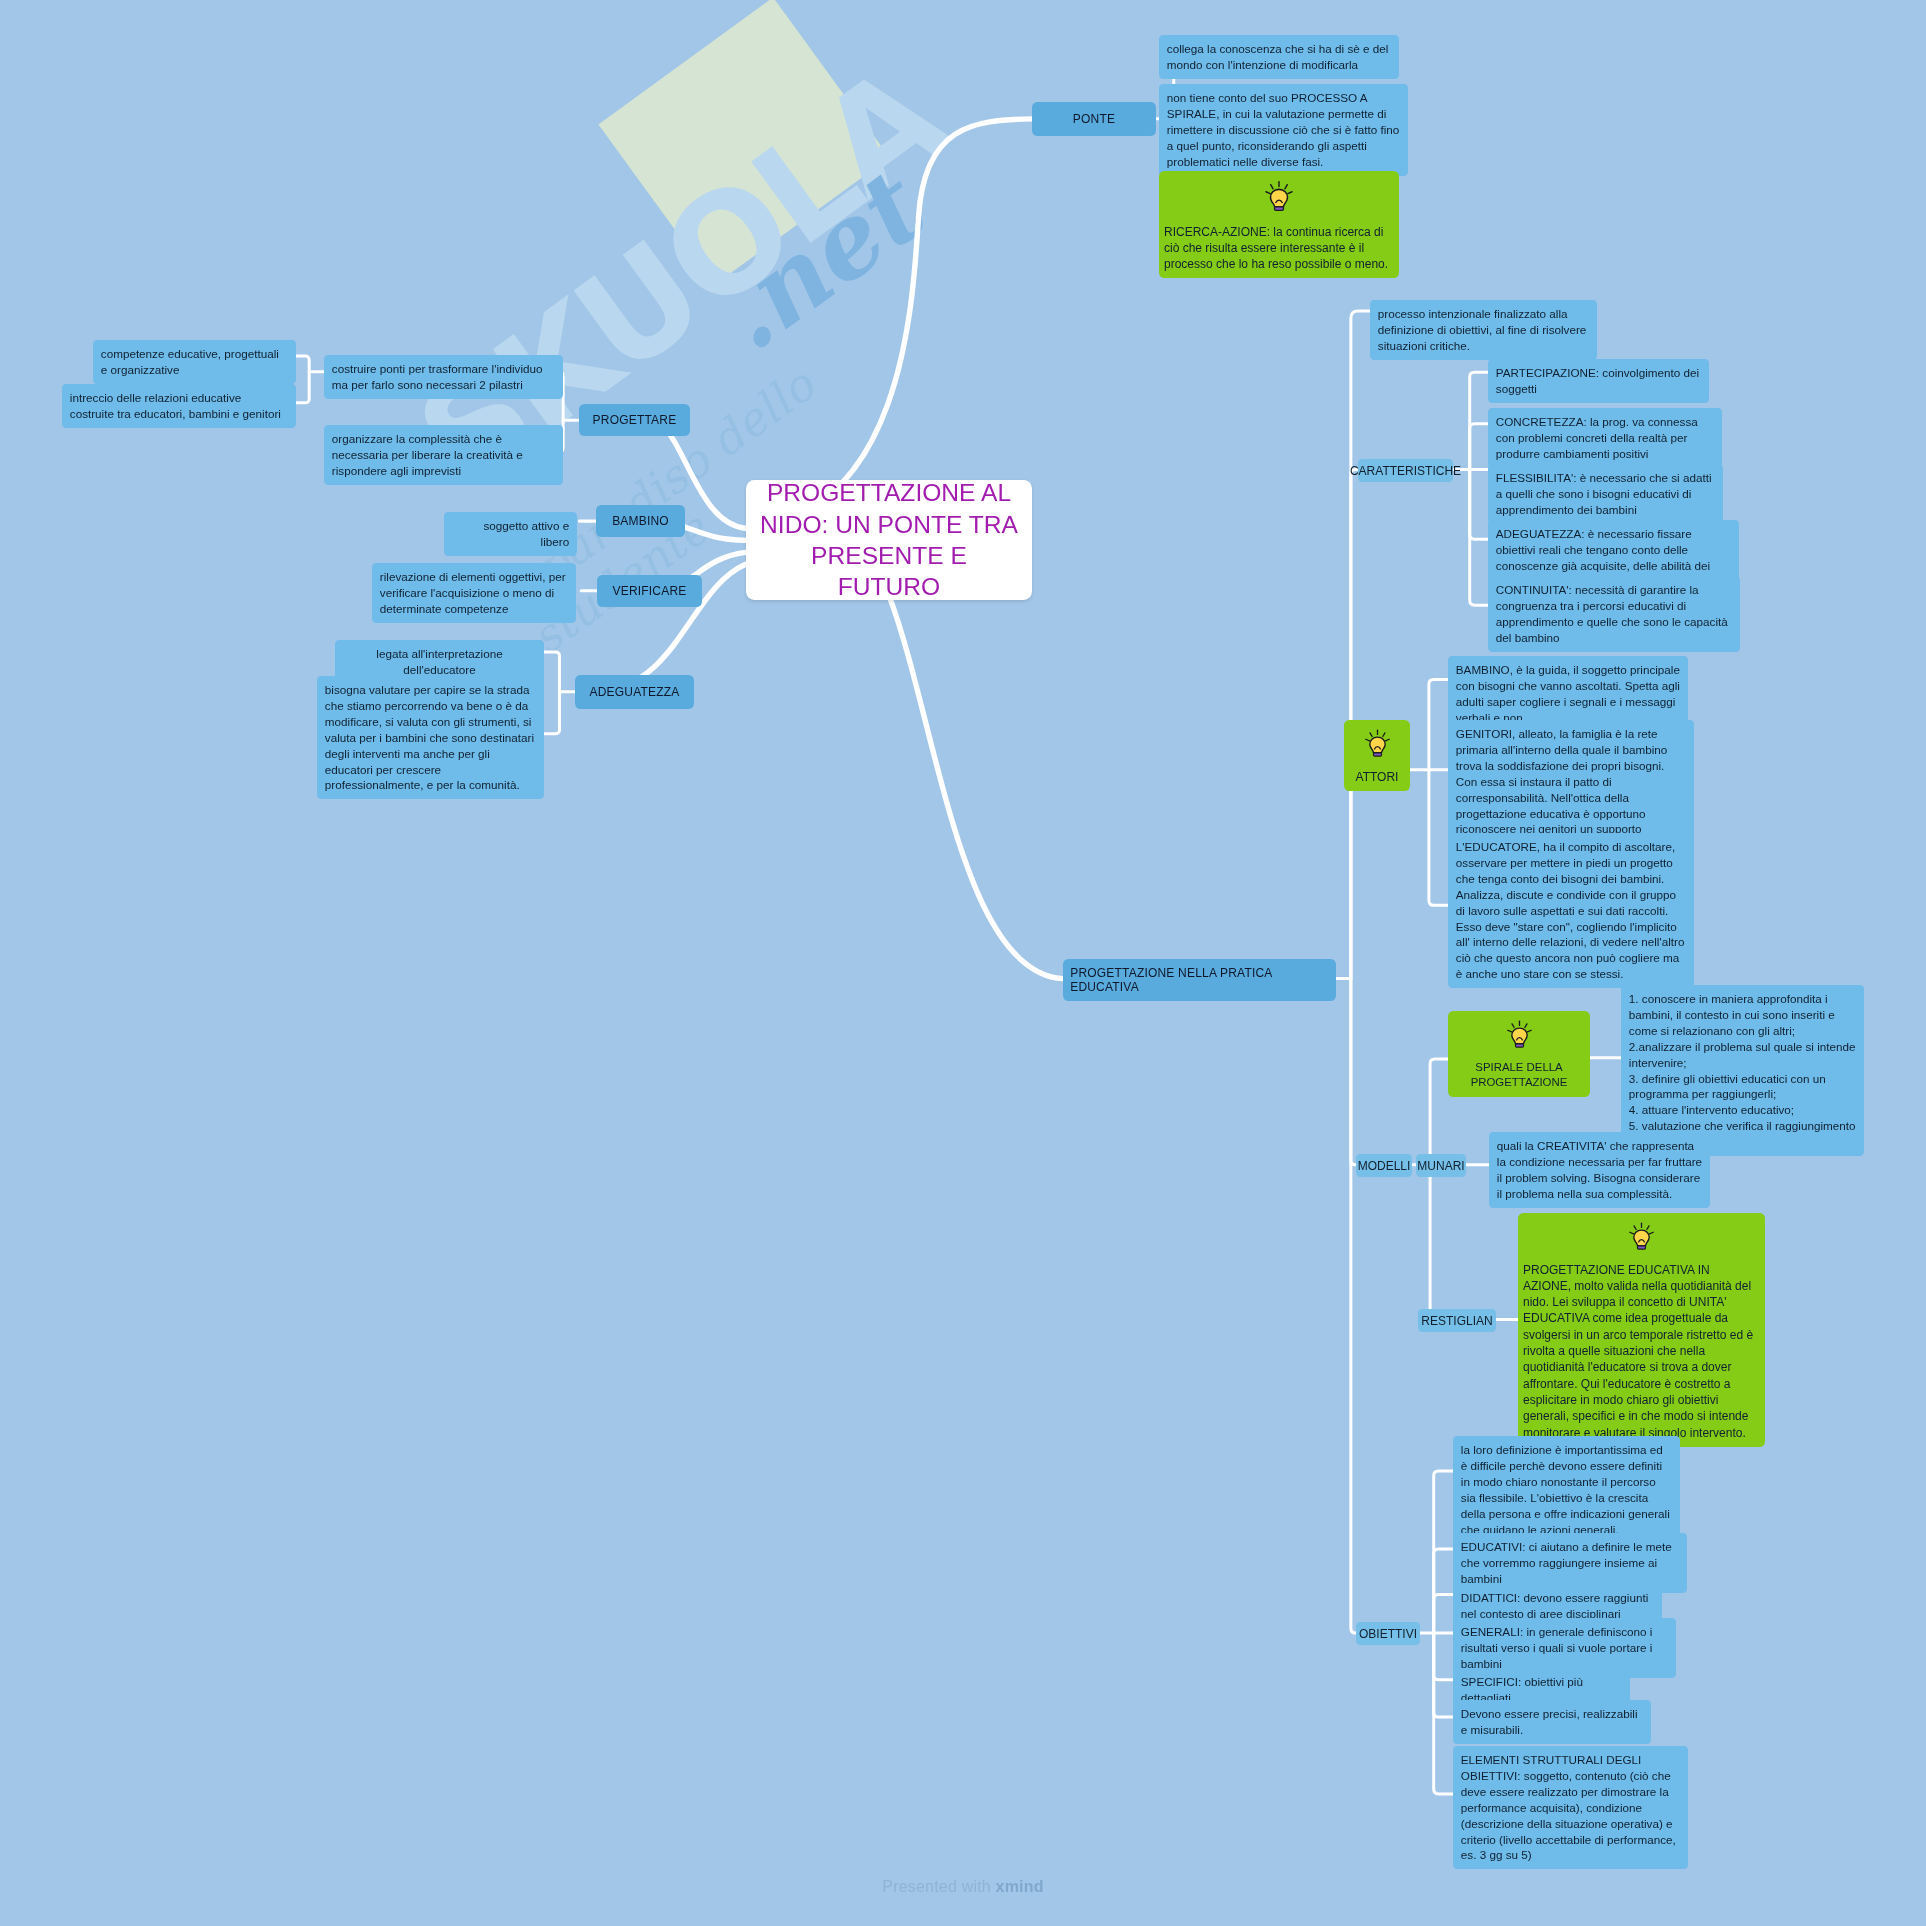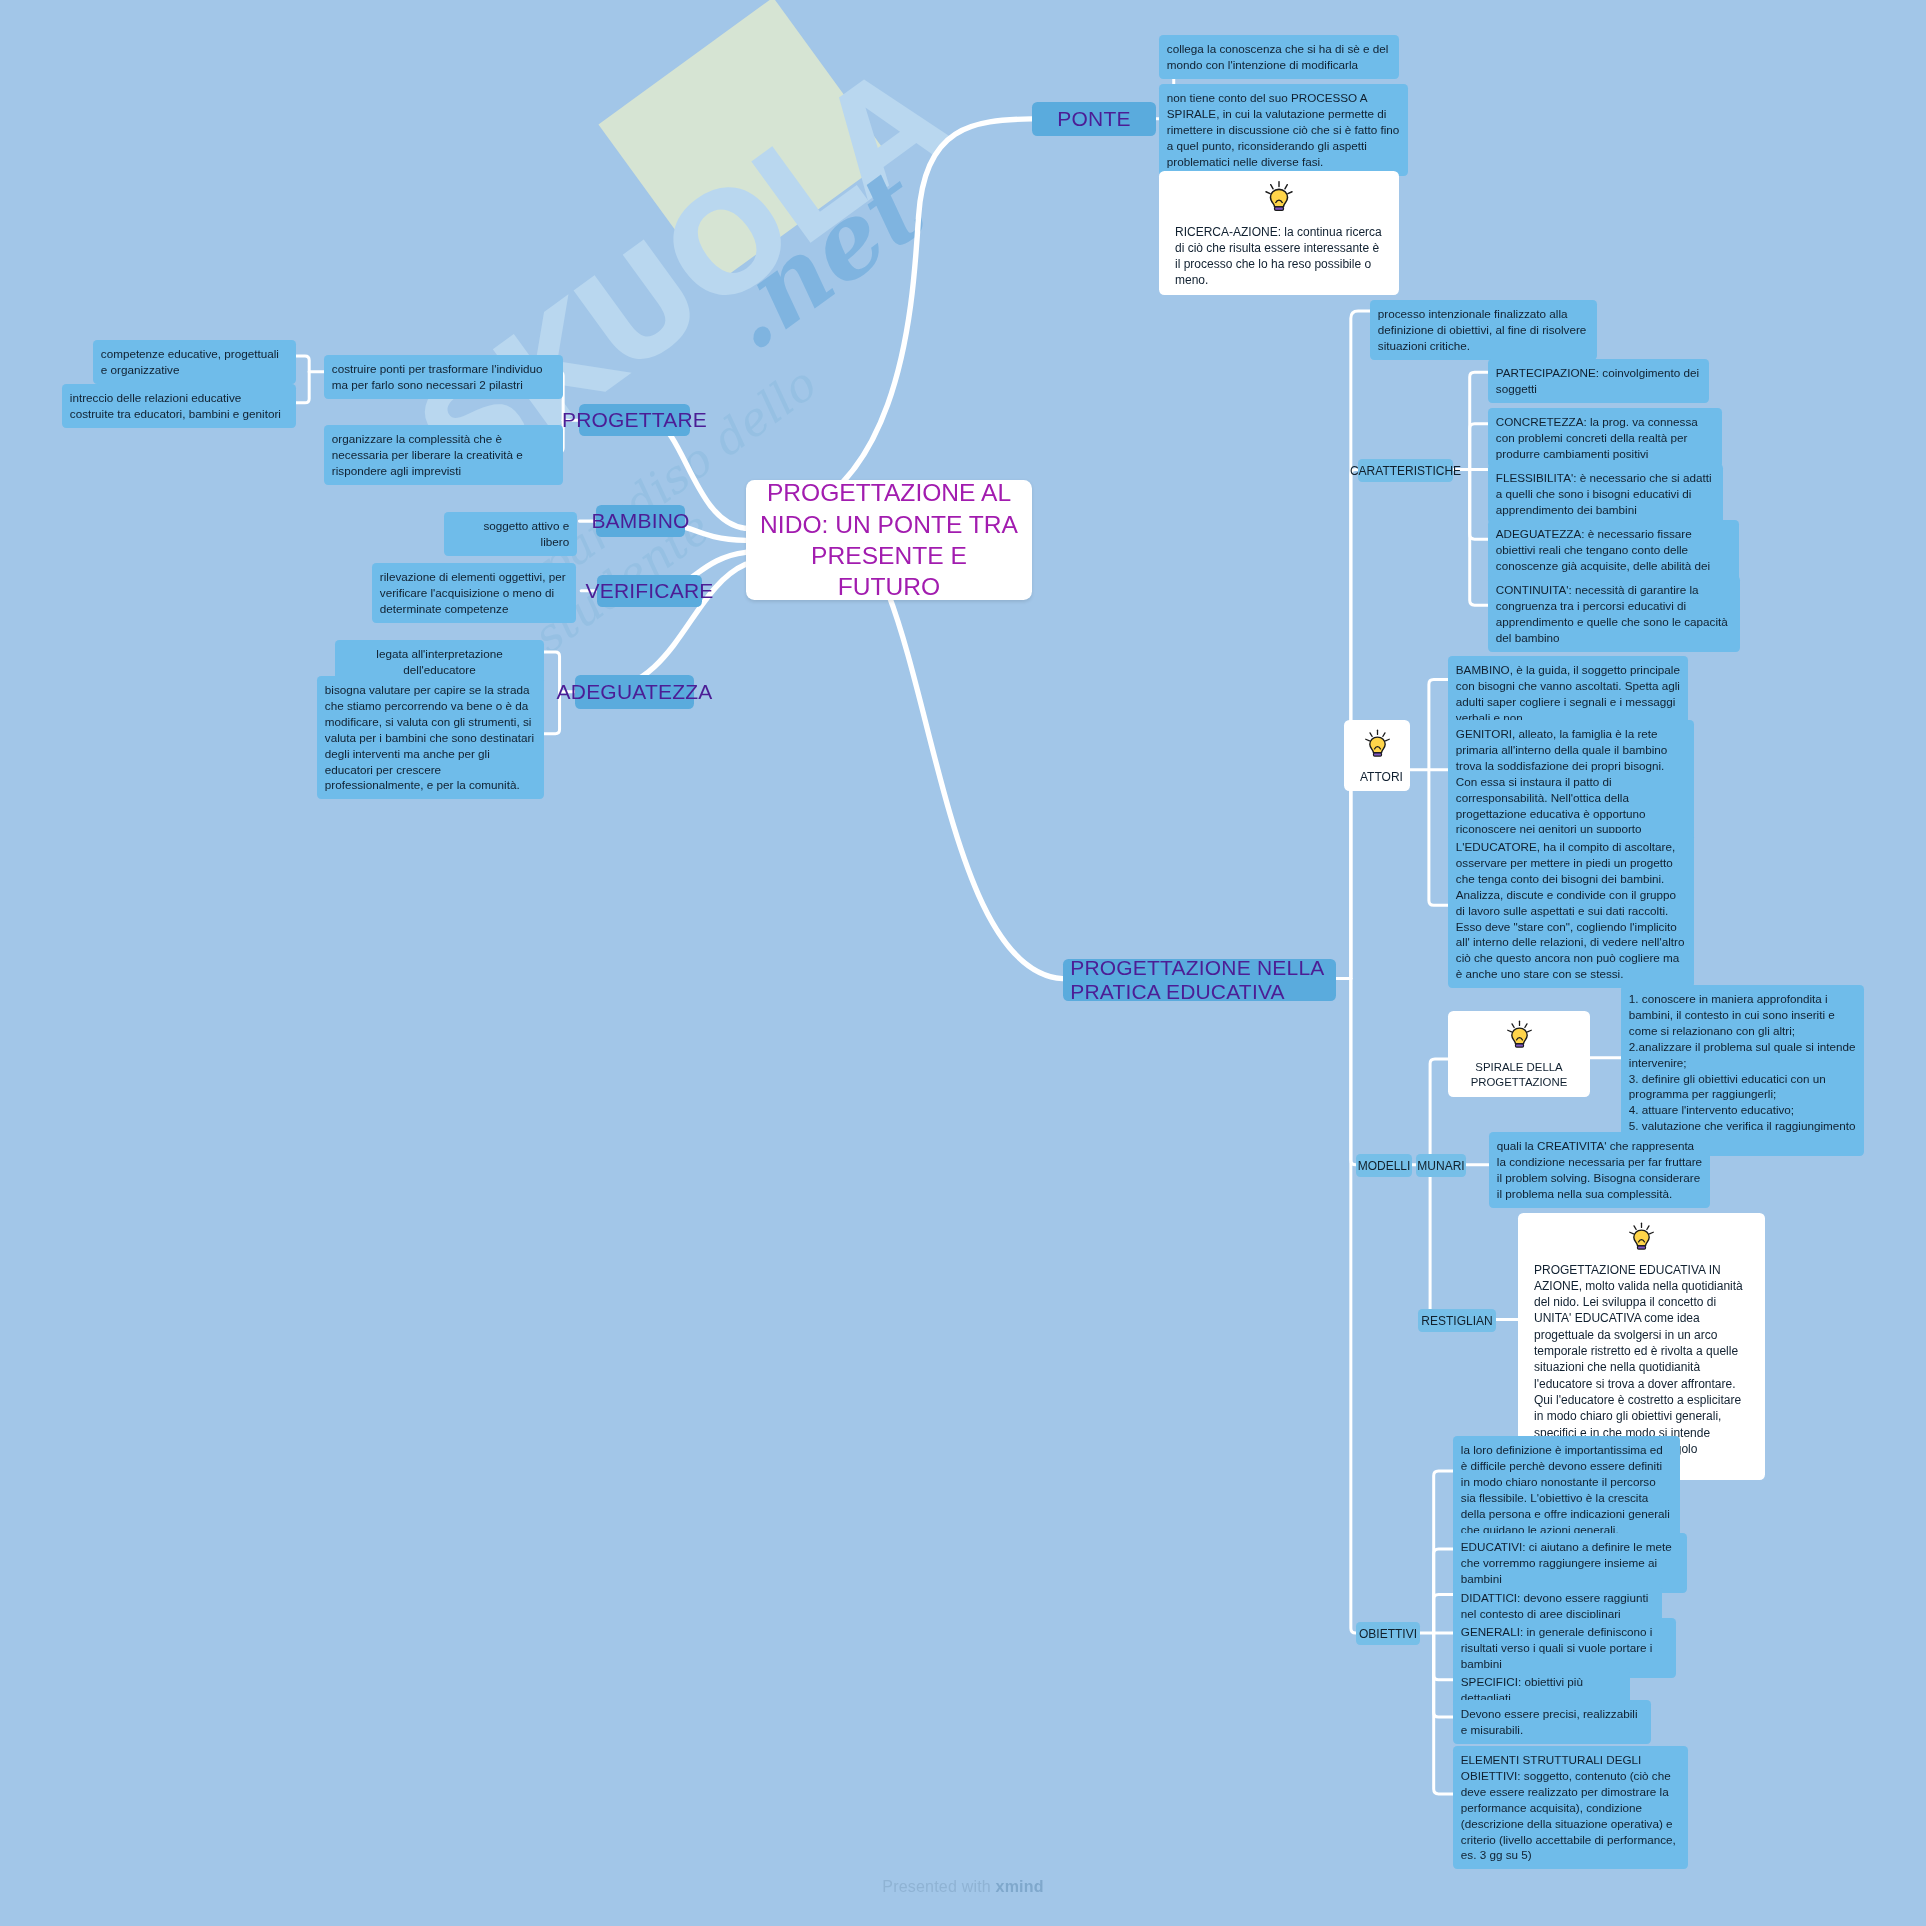--- a/index.html
+++ b/index.html
@@ -73,22 +73,22 @@
     font-size: 24.6px;
     line-height: 1.28;
     text-align: center;
     display: flex; align-items: center; justify-content: center;
     padding: 8.4px 10.8px;
     box-shadow: 0 1.2px 3.6px rgba(0,0,0,.10);
   }
   .branch {
     background: #5aabdd;
     border-radius: 5.4px;
-    color: #4c1d95;
-    font-size: 21px;
+    color: #0f172a;
+    font-size: 12px;
     display: flex; align-items: center; justify-content: center;
     text-align: center;
     padding: 3.6px 7.2px;
     letter-spacing: 0.2px;
   }
   .subbranch {
     background: #76bfe8;
     border-radius: 4.2px;
     color: #11202c;
     font-size: 12px;
@@ -102,23 +102,23 @@
     color: #102030;
     font-size: 11.7px;
     line-height: 1.36;
     padding: 6px 7.8px;
   }
   .leaf.rightalign { text-align: right; }
   .leaf.center { text-align: center; }
 
   
   .iconnode {
-    background: #ffffff;
+    background: #84cc16;
     border-radius: 5.4px;
-    padding: 6px 16px;
+    padding: 6px 5px;
     display: flex;
     flex-direction: column;
     align-items: center;
     justify-content: flex-start;
     color: #102030;
     font-size: 12px;
     line-height: 1.36;
     text-align: left;
   }
   .iconnode .bulbwrap { display:block; margin: 2.4px auto 4.8px; }

